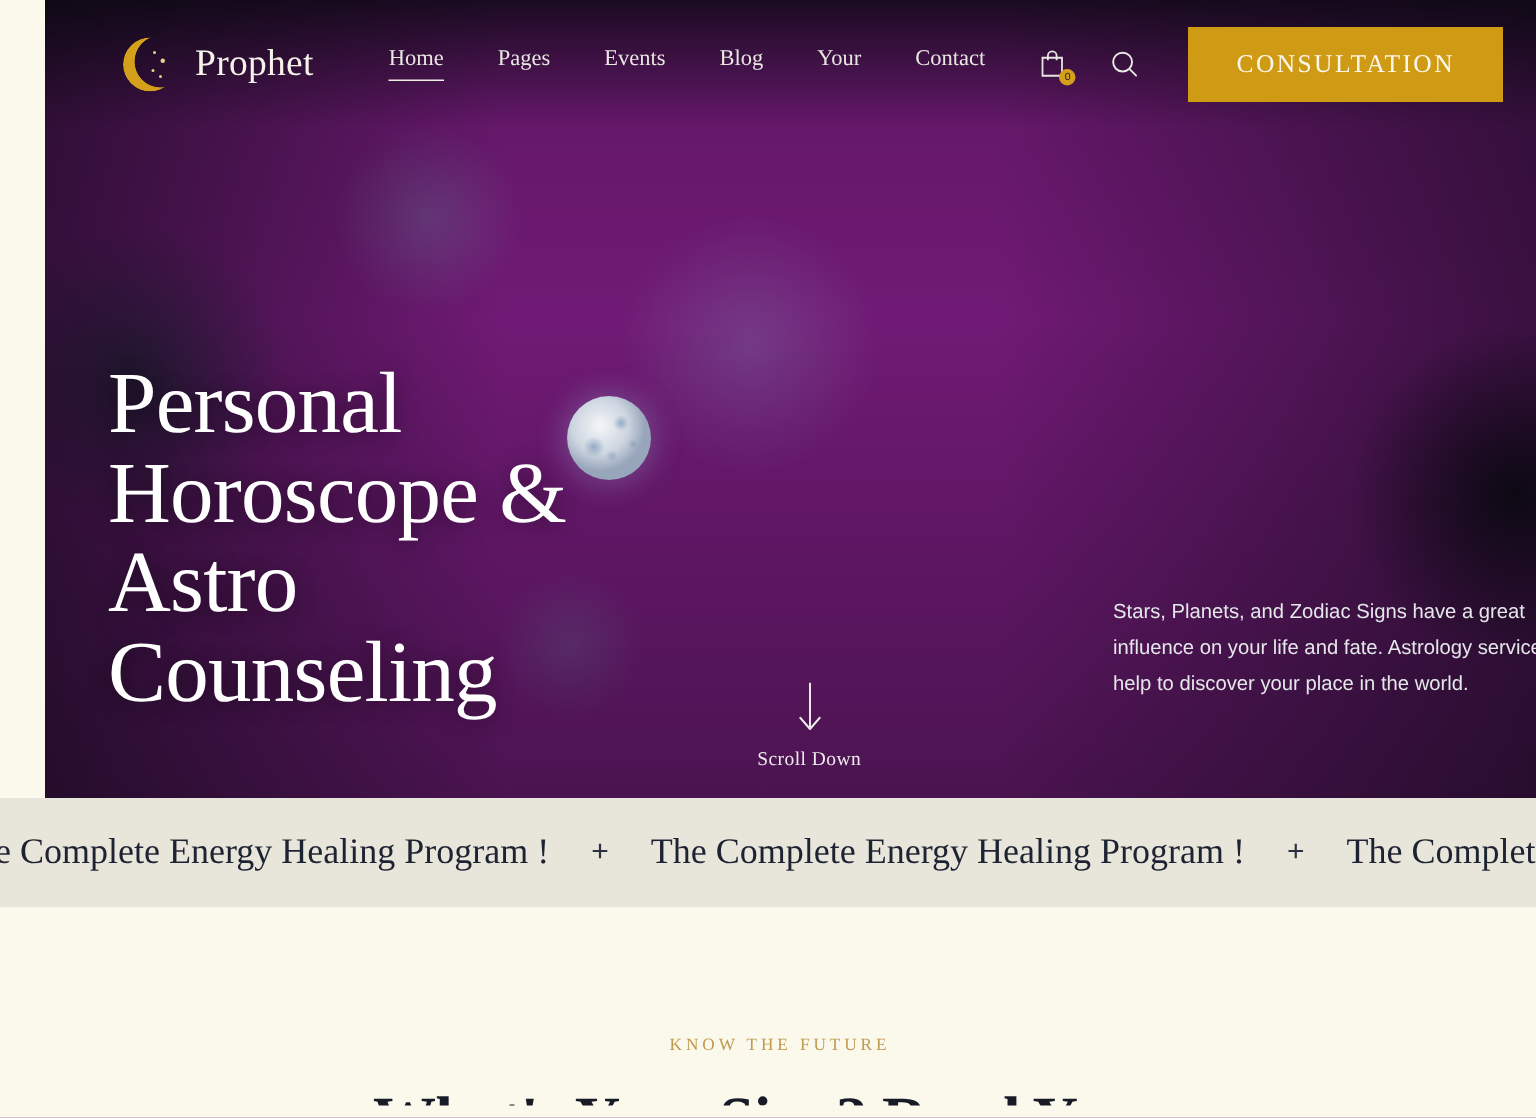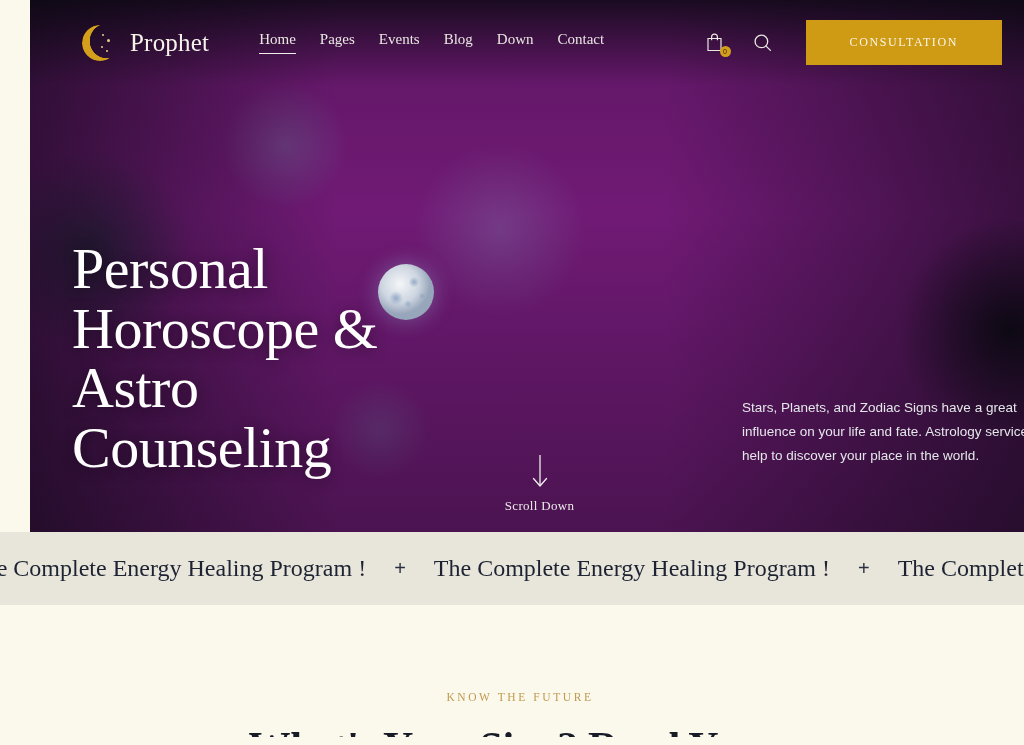--- a/index.html
+++ b/index.html
@@ -90,21 +90,21 @@
   .s1 { width:2px; height:2px; left:20px; top:9px; }
   .s2 { width:3px; height:3px; left:25px; top:14px; }
   .s3 { width:2px; height:2px; left:19px; top:21px; }
   .s4 { width:2px; height:2px; left:24px; top:25px; }
   .brand-name {
     font-family:"Liberation Serif", serif;
     font-size:25px; color:#f5f2ea; letter-spacing:0.2px;
   }
 
   .nav {
-    display:flex; align-items:center; gap:24px;
+    display:flex; align-items:center; gap:36px;
     margin-left:50px;
   }
   .nav a {
     font-family:"Liberation Serif", serif;
     font-size:15px; color:#e9e7e2; text-decoration:none;
     padding-bottom:6px; position:relative; white-space:nowrap;
   }
   .nav a.active::after {
     content:""; position:absolute; left:0; right:0; bottom:0;
     height:1.5px; background:#efeee9;
@@ -124,22 +124,22 @@
     width:11px; height:11px; border-radius:50%;
     background:#d4a01b;
     color:#2b2210; font-size:7px; line-height:11px;
     text-align:center; font-family:"Liberation Sans", sans-serif;
   }
   .cta {
     background:#cf9a14;
     color:#fbf7ec;
     border:none;
     font-family:"Liberation Serif", serif;
-    font-size:12px; letter-spacing:1.6px;
-    padding:15px 44px;
+    font-size:17px; letter-spacing:1.6px;
+    padding:15px 32px;
     cursor:pointer;
     margin-left:8px;
   }
 
   
   .hero-title {
     position:absolute;
     left:42px; top:239px;
     z-index:10;
     font-family:"Liberation Serif", serif;
@@ -238,21 +238,21 @@
         <span class="star s4"></span>
       </div>
       <span class="brand-name">Prophet</span>
     </div>
 
     <nav class="nav">
       <a href="#" class="active">Home</a>
       <a href="#">Pages</a>
       <a href="#">Events</a>
       <a href="#">Blog</a>
-      <a href="#">Down</a>
+      <a href="#">Your</a>
       <a href="#">Contact</a>
     </nav>
 
     <div class="header-right">
 
       <div class="icon-btn">
         <svg width="17" height="19" viewBox="0 0 17 19" fill="none" aria-hidden="true">
           <path d="M2 5.5h13v12H2z" stroke="#e9e7e2" stroke-width="1.2"></path>
           <path d="M5.6 7.2V4.1a2.9 2.9 0 015.8 0v3.1" stroke="#e9e7e2" stroke-width="1.2" fill="none"></path>
         </svg>

